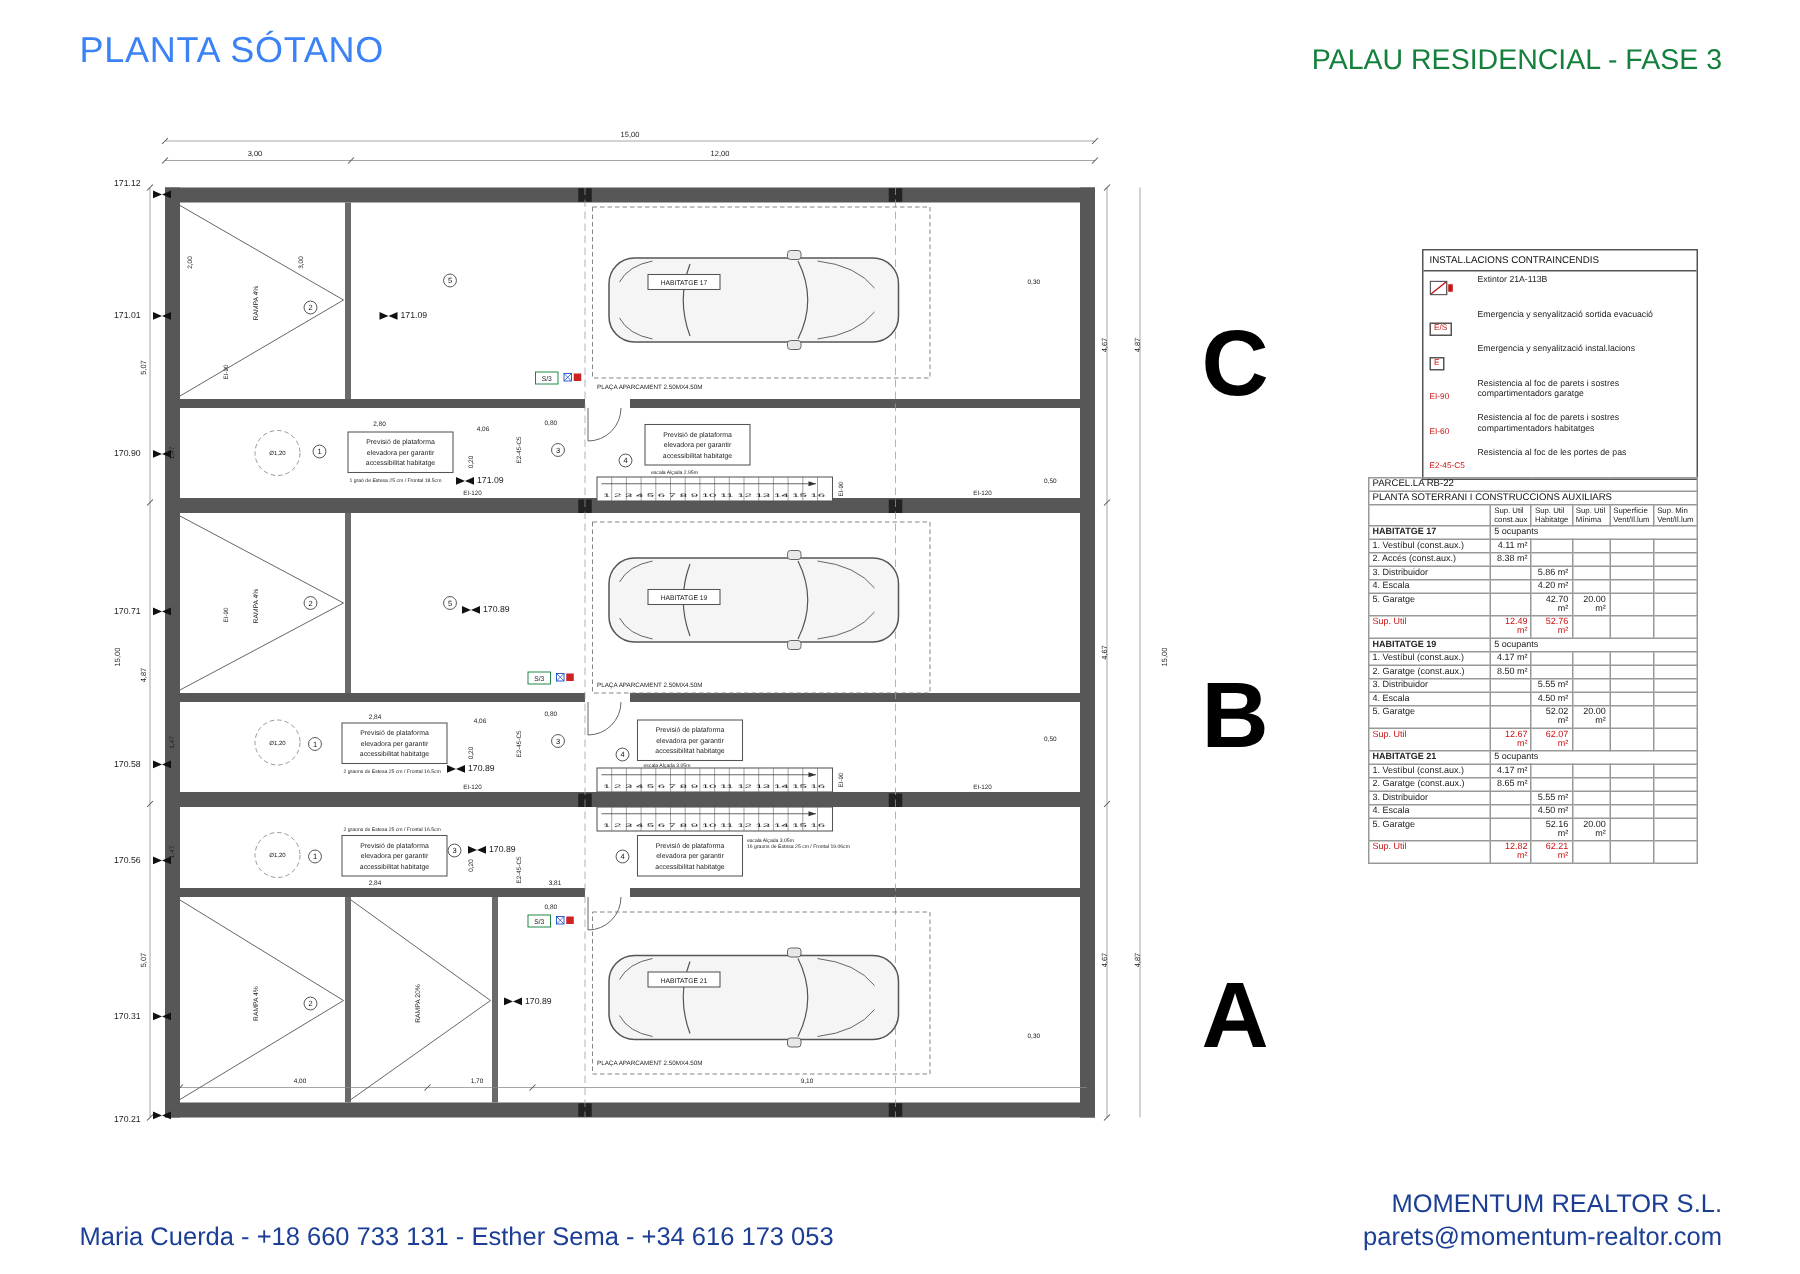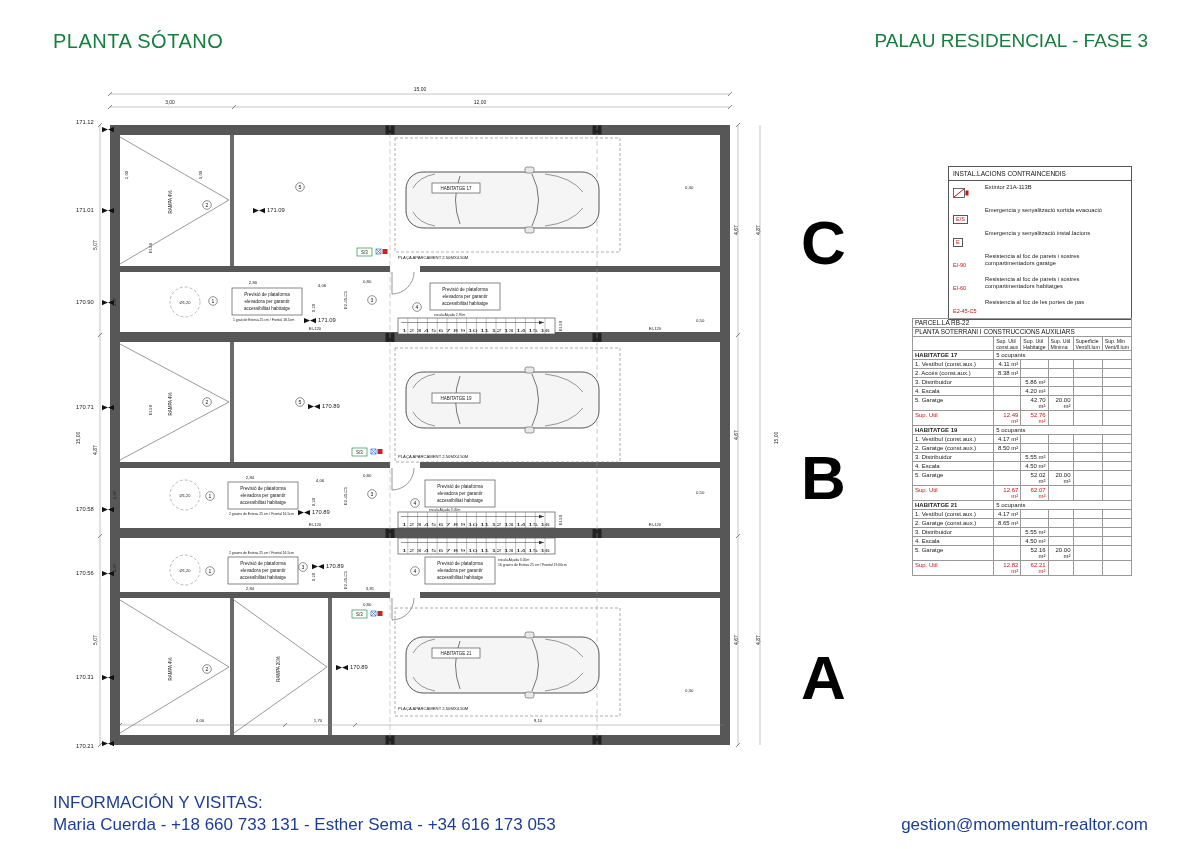--- a/index.html
+++ b/index.html
@@ -1,18 +1,18 @@
 <!DOCTYPE html>
 <html><head>
 <meta charset="utf-8">
 <style>
   html,body{margin:0;padding:0}
   body{width:1200px;height:849px;background:#fff;font-family:"Liberation Sans",sans-serif;position:relative;overflow:hidden}
   .page{position:absolute;inset:0}
-  .hdr-left{position:absolute;left:53px;top:30px;font-size:20px;color:#15803d;letter-spacing:.5px}
+  .hdr-left{position:absolute;left:53px;top:20px;font-size:24px;color:#3b82f6;letter-spacing:.5px}
   .hdr-right{position:absolute;right:52px;top:30px;font-size:19px;color:#15803d}
   .unit-letter{position:absolute;left:801px;font-size:62px;font-weight:bold;color:#000;line-height:1}
   svg.plan{position:absolute;left:70px;top:80px}
   .plan text{font-family:"Liberation Sans",sans-serif;fill:#222}
   .wall{fill:#575757}.wall2{fill:#6a6a6a}
   .grid{stroke:#999;stroke-width:.5;stroke-dasharray:5,3}
   .dimline{stroke:#888;stroke-width:.5}
   .tick{stroke:#555;stroke-width:.7;fill:none}
   .thin{stroke:#555;stroke-width:.6;fill:none}
   .dashrect{fill:none;stroke:#777;stroke-width:.6;stroke-dasharray:3,2}
@@ -602,17 +602,17 @@
             <td class="nm">12.82 m²</td>
             <td class="nm">62.21 m²</td>
             <td></td>
             <td></td>
             <td></td>
           </tr>
     </tbody>
       </table>
   </div>
 
-  <div class="fi-title blue">INFORMACIÓN Y VISITAS:</div>
   <div class="fi-contacts blue">Maria Cuerda - +18 660 733 131  - Esther Sema - +34 616 173 053</div>
-  <div class="fc-email blue">gestion@momentum-realtor.com</div>
+  <div class="fc-company blue">MOMENTUM REALTOR S.L.</div>
+  <div class="fc-email blue">parets@momentum-realtor.com</div>
 
 </div>
 
 </body></html>

